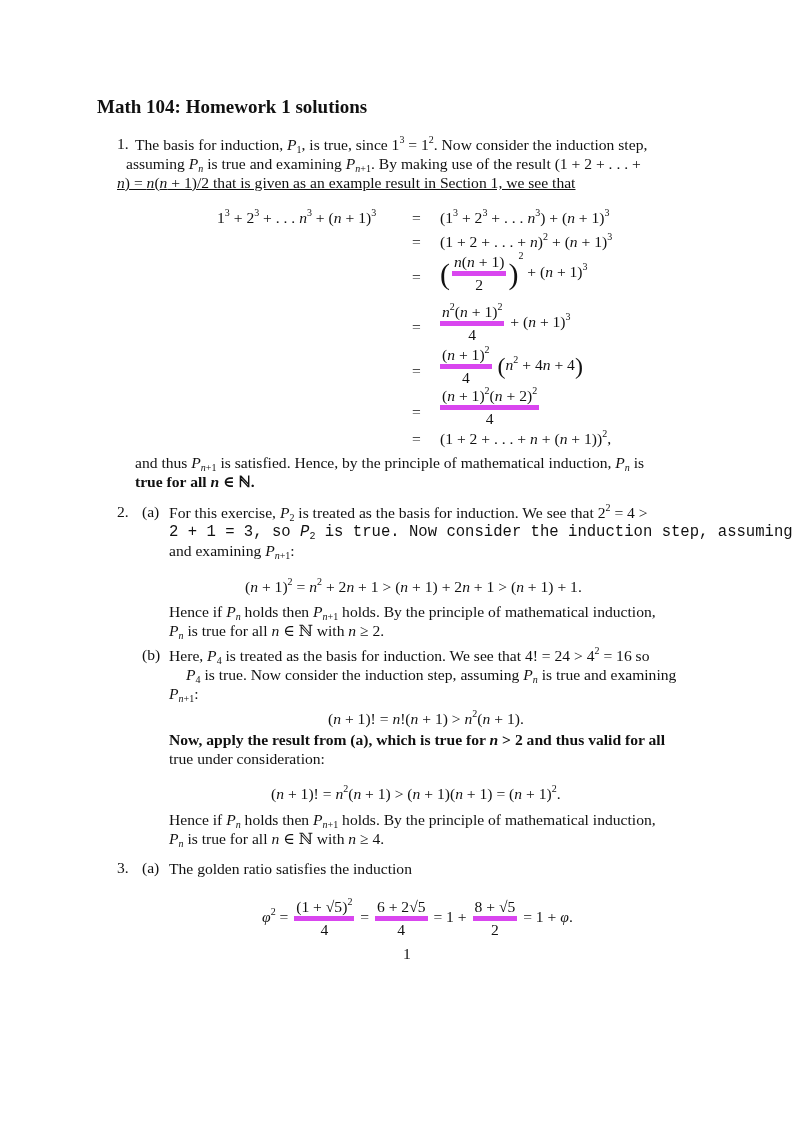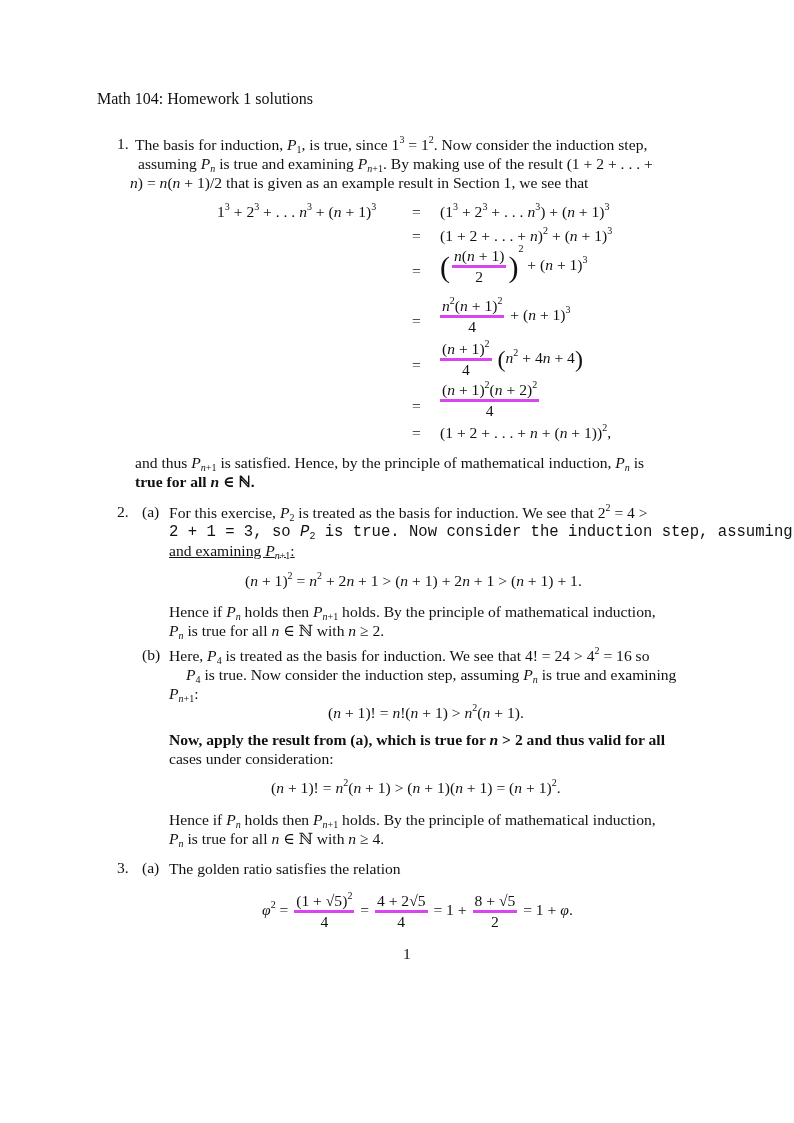--- a/index.html
+++ b/index.html
@@ -2,42 +2,42 @@
 <html><head>
 <meta charset="utf-8">
 <style>
   html, body { margin: 0; padding: 0; background: #ffffff; }
   body {
     width: 794px; height: 1123px; position: relative; overflow: hidden;
     font-family: "Liberation Serif", "DejaVu Serif", serif;
     color: #111; font-size: 15.6px;
   }
   .abs { position: absolute; white-space: nowrap; }
-  .title { left: 97px; top: 90px; font-size: 16px; font-weight: normal; }
+  .title { left: 97px; top: 96px; font-size: 19px; font-weight: bold; }
   .p { position: absolute; white-space: nowrap; line-height: 20px; }
   i, .it { font-style: italic; }
   sub { font-size: 10px; vertical-align: -3px; line-height: 0; }
   sup { font-size: 10px; vertical-align: 7px; line-height: 0; }
   .frac { display: inline-block; vertical-align: middle; text-align: center; margin: 0 2px; }
   .frac > span { display: block; line-height: 18px; }
-  .frac .top { border-bottom: 3px solid #d946ef; padding: 0 2px; }
-  .eqrow { position: absolute; white-space: nowrap; }
+  .frac .top { border-bottom: 5px solid #d946ef; padding: 0 2px; }
+  .eqrow { position: absolute; white-space: nowrap; margin-top: 6px; }
   .big { font-size: 30px; vertical-align: middle; font-weight: 100; }
   .pagenum { left: 403px; top: 945px; }
 </style>
 </head>
 <body>
 
 <div class="abs title">Math 104: Homework 1 solutions</div>
 
 <div>
   <span class="abs" style="left:117px;top:135px">1.</span>
   <div class="p" style="left:135px;top:135px;">The basis for induction, <i>P</i><sub>1</sub>, is true, since 1<sup>3</sup> = 1<sup>2</sup>. Now consider the induction step,</div>
-  <div class="p" style="left:138px;top:154px;text-align:center;">assuming <i>P<sub>n</sub></i> is true and examining <i>P</i><sub><i>n</i>+1</sub>. By making use of the result (1 + 2 + . . . +</div>
-  <div class="p" style="left:130px;top:173px;"><i>n</i>) = <i>n</i>(<i>n</i> + 1)/2 that is given as an example result in Section 1, we see that</div>
+  <div class="p" style="left:126px;top:154px;text-align:center;">assuming <i>P<sub>n</sub></i> is true and examining <i>P</i><sub><i>n</i>+1</sub>. By making use of the result (1 + 2 + . . . +</div>
+  <div class="p" style="left:117px;top:173px;text-decoration:underline;"><i>n</i>) = <i>n</i>(<i>n</i> + 1)/2 that is given as an example result in Section 1, we see that</div>
 
   <div>
     <div class="eqrow" style="left:217px;top:203px">1<sup>3</sup> + 2<sup>3</sup> + . . . <i>n</i><sup>3</sup> + (<i>n</i> + 1)<sup>3</sup></div>
     <div class="eqrow" style="left:412px;top:203px">=</div>
     <div class="eqrow" style="left:440px;top:203px">(1<sup>3</sup> + 2<sup>3</sup> + . . . <i>n</i><sup>3</sup>) + (<i>n</i> + 1)<sup>3</sup></div>
 
     <div class="eqrow" style="left:412px;top:227px">=</div>
     <div class="eqrow" style="left:440px;top:227px">(1 + 2 + . . . + <i>n</i>)<sup>2</sup> + (<i>n</i> + 1)<sup>3</sup></div>
 
     <div class="eqrow" style="left:412px;top:262px">=</div>
@@ -58,37 +58,37 @@
 
   <div class="p" style="left:135px;top:453px;">and thus <i>P</i><sub><i>n</i>+1</sub> is satisfied. Hence, by the principle of mathematical induction, <i>P<sub>n</sub></i> is</div>
   <div class="p" style="left:135px;top:472px;font-weight:bold;">true for all <i>n</i> ∈ ℕ.</div>
 </div>
 
 <div>
   <span class="abs" style="left:117px;top:503px">2.</span>
   <span class="abs" style="left:142px;top:503px">(a)</span>
   <div class="p" style="left:169px;top:503px;">For this exercise, <i>P</i><sub>2</sub> is treated as the basis for induction. We see that 2<sup>2</sup> = 4 &gt;</div>
   <div class="p" style="left:169px;top:522px;font-family:Liberation Mono, monospace;">2 + 1 = 3, so <i>P</i><sub>2</sub> is true. Now consider the induction step, assuming <i>P<sub>n</sub></i> is true</div>
-  <div class="p" style="left:169px;top:541px;text-decoration:underline;">and examining <i>P</i><sub><i>n</i>+1</sub>:</div>
+  <div class="p" style="left:169px;top:541px;">and examining <i>P</i><sub><i>n</i>+1</sub>:</div>
   <div class="eqrow" style="left:245px;top:572px">(<i>n</i> + 1)<sup>2</sup> = <i>n</i><sup>2</sup> + 2<i>n</i> + 1 &gt; (<i>n</i> + 1) + 2<i>n</i> + 1 &gt; (<i>n</i> + 1) + 1.</div>
   <div class="p" style="left:169px;top:602px;">Hence if <i>P<sub>n</sub></i> holds then <i>P</i><sub><i>n</i>+1</sub> holds. By the principle of mathematical induction,</div>
   <div class="p" style="left:169px;top:621px;"><i>P<sub>n</sub></i> is true for all <i>n</i> ∈ ℕ with <i>n</i> ≥ 2.</div>
 
   <span class="abs" style="left:142px;top:646px">(b)</span>
   <div class="p" style="left:169px;top:646px;text-align:right;">Here, <i>P</i><sub>4</sub> is treated as the basis for induction. We see that 4! = 24 &gt; 4<sup>2</sup> = 16 so</div>
   <div class="p" style="left:169px;top:665px;margin-left:17px;"><i>P</i><sub>4</sub> is true. Now consider the induction step, assuming <i>P<sub>n</sub></i> is true and examining</div>
   <div class="p" style="left:169px;top:684px;"><i>P</i><sub><i>n</i>+1</sub>:</div>
   <div class="eqrow" style="left:328px;top:704px">(<i>n</i> + 1)! = <i>n</i>!(<i>n</i> + 1) &gt; <i>n</i><sup>2</sup>(<i>n</i> + 1).</div>
   <div class="p" style="left:169px;top:730px;font-weight:bold;">Now, apply the result from (a), which is true for <i>n</i> &gt; 2 and thus valid for all</div>
-  <div class="p" style="left:169px;top:749px;">cases under consideration:</div>
+  <div class="p" style="left:169px;top:749px;">true under consideration:</div>
   <div class="eqrow" style="left:271px;top:779px">(<i>n</i> + 1)! = <i>n</i><sup>2</sup>(<i>n</i> + 1) &gt; (<i>n</i> + 1)(<i>n</i> + 1) = (<i>n</i> + 1)<sup>2</sup>.</div>
   <div class="p" style="left:169px;top:810px;">Hence if <i>P<sub>n</sub></i> holds then <i>P</i><sub><i>n</i>+1</sub> holds. By the principle of mathematical induction,</div>
   <div class="p" style="left:169px;top:829px;"><i>P<sub>n</sub></i> is true for all <i>n</i> ∈ ℕ with <i>n</i> ≥ 4.</div>
 </div>
 
 <div>
   <span class="abs" style="left:117px;top:859px">3.</span>
   <span class="abs" style="left:142px;top:859px">(a)</span>
-  <div class="p" style="left:169px;top:859px;">The golden ratio satisfies the relation</div>
-  <div class="eqrow" style="left:262px;top:892px"><i>φ</i><sup>2</sup> = <span class="frac"><span class="top">(1 + √5)<sup>2</sup></span><span>4</span></span> = <span class="frac"><span class="top">4 + 2√5</span><span>4</span></span> = 1 + <span class="frac"><span class="top">8 + √5</span><span>2</span></span> = 1 + <i>φ</i>.</div>
+  <div class="p" style="left:169px;top:859px;">The golden ratio satisfies the induction</div>
+  <div class="eqrow" style="left:262px;top:892px"><i>φ</i><sup>2</sup> = <span class="frac"><span class="top">(1 + √5)<sup>2</sup></span><span>4</span></span> = <span class="frac"><span class="top">6 + 2√5</span><span>4</span></span> = 1 + <span class="frac"><span class="top">8 + √5</span><span>2</span></span> = 1 + <i>φ</i>.</div>
 </div>
 
 <div class="abs pagenum">1</div>
 
 </body></html>

